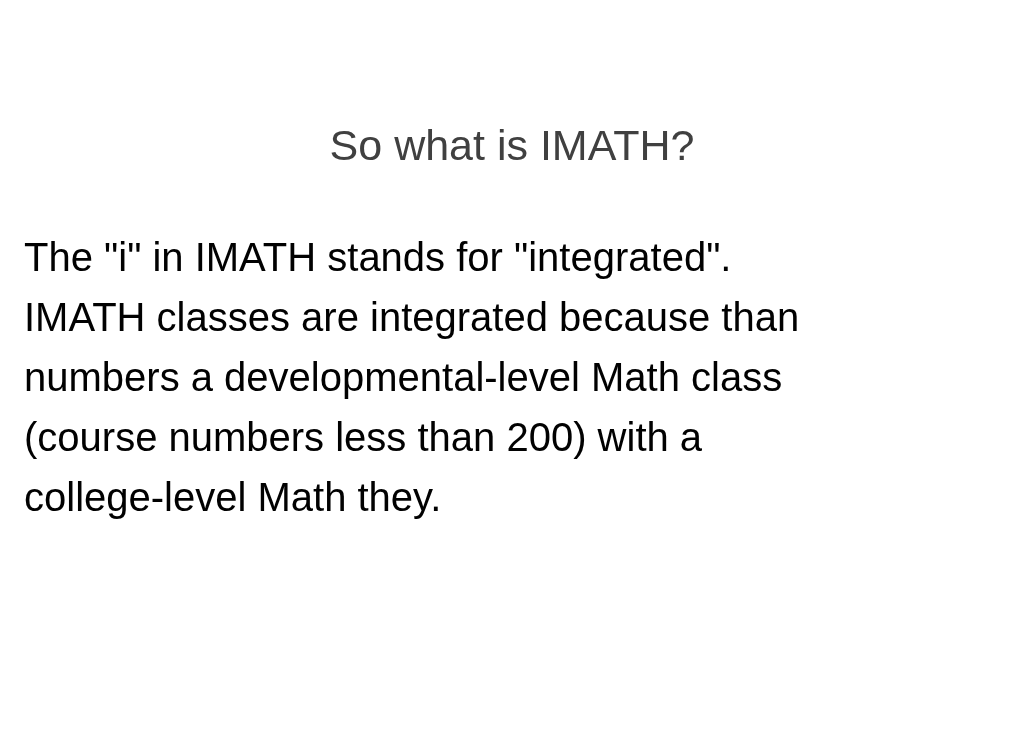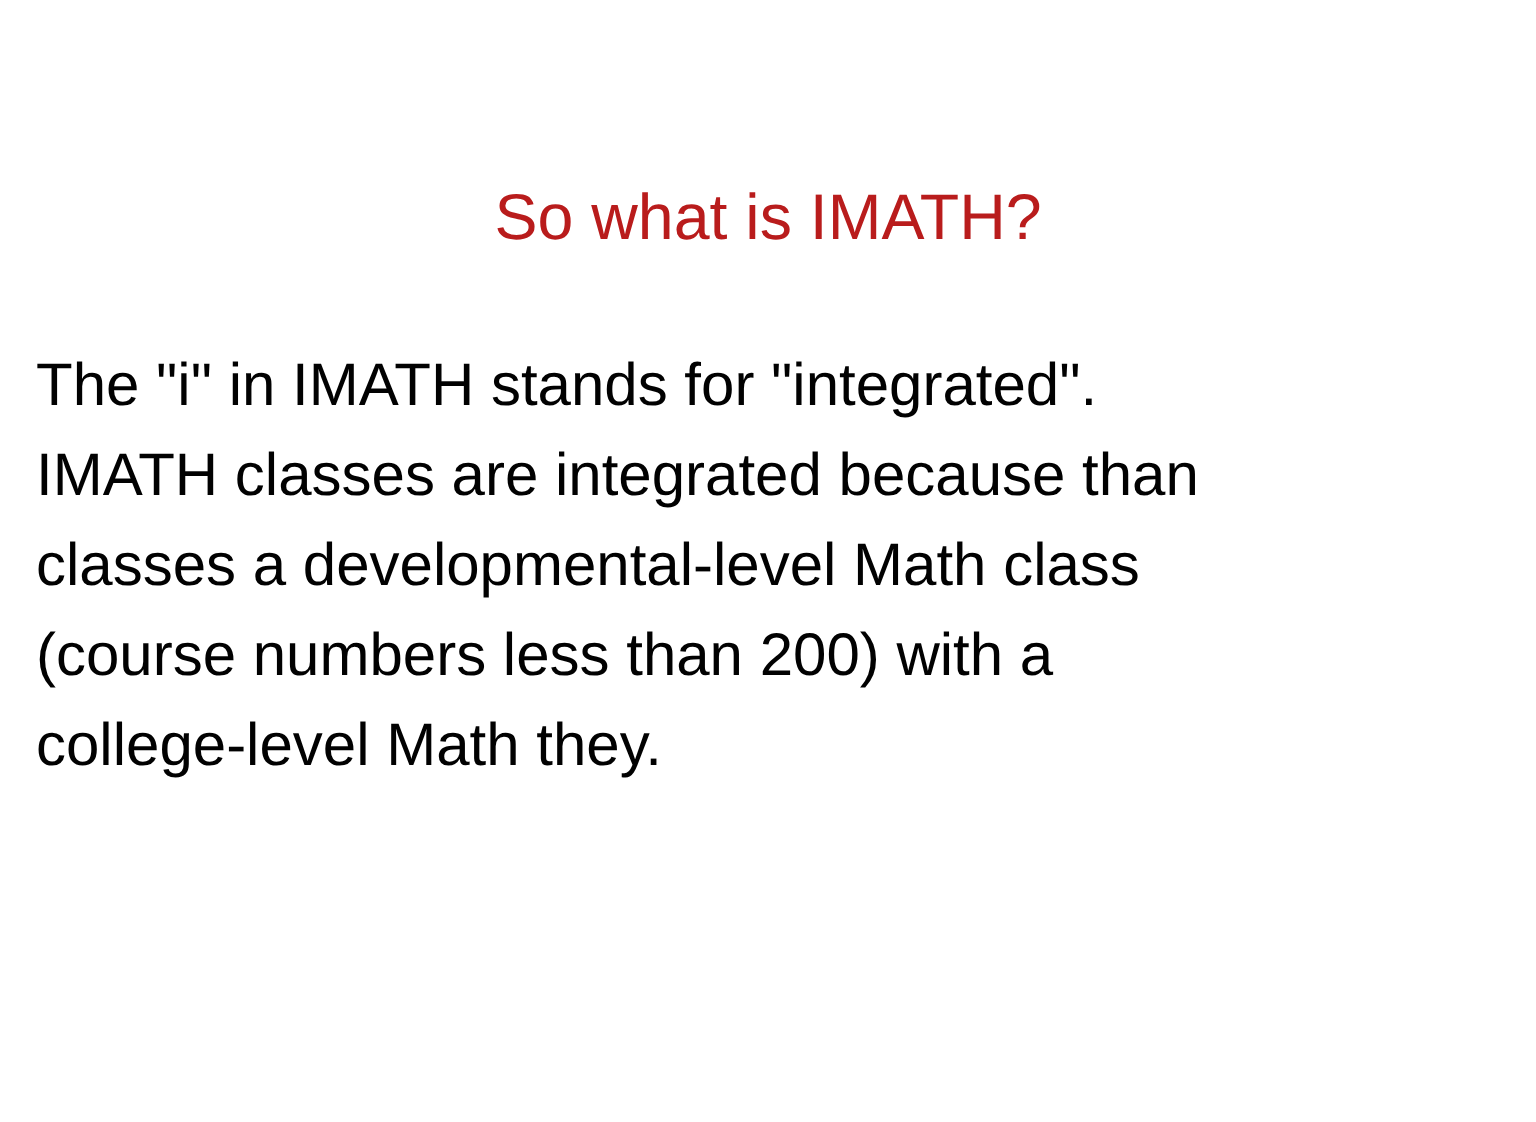--- a/index.html
+++ b/index.html
@@ -22,21 +22,21 @@
   .slide-title {
     position: absolute;
     top: 119px;
     left: 0;
     width: 1024px;
     text-align: center;
     font-family: "Liberation Sans", sans-serif;
     font-size: 43px;
     font-weight: 400;
     line-height: 52px;
-    color: #b91c1c;
+    color: #404040;
     letter-spacing: 0px;
     white-space: nowrap;
   }
   .slide-body {
     position: absolute;
     top: 227px;
     left: 24px;
     width: 976px;
     font-family: "Liberation Sans", sans-serif;
     font-size: 40px;
@@ -54,18 +54,18 @@
 </head>
 <body>
 
 <div class="slide">
 
   <div class="slide-title">So what is IMATH?</div>
 
   <div class="slide-body">
     <span class="body-line">The "i" in IMATH stands for "integrated".</span>
     <span class="body-line">IMATH classes are integrated because than</span>
-    <span class="body-line">classes a developmental-level Math class</span>
+    <span class="body-line">numbers a developmental-level Math class</span>
     <span class="body-line">(course numbers less than 200) with a</span>
     <span class="body-line">college-level Math they.</span>
   </div>
 
 </div>
 
 </body></html>

